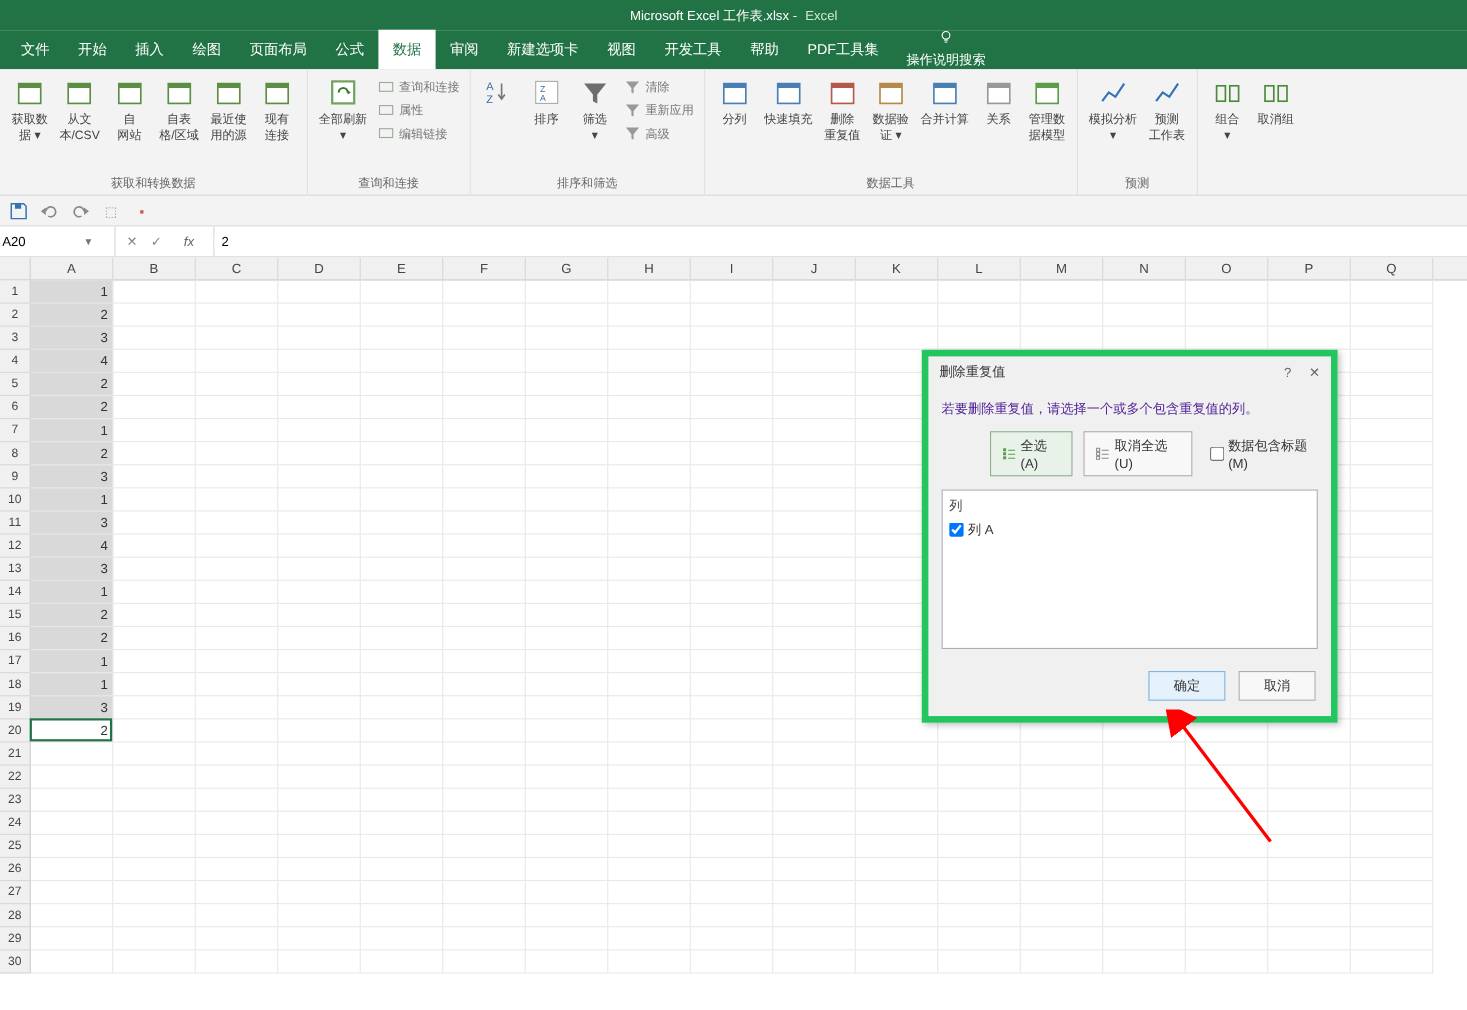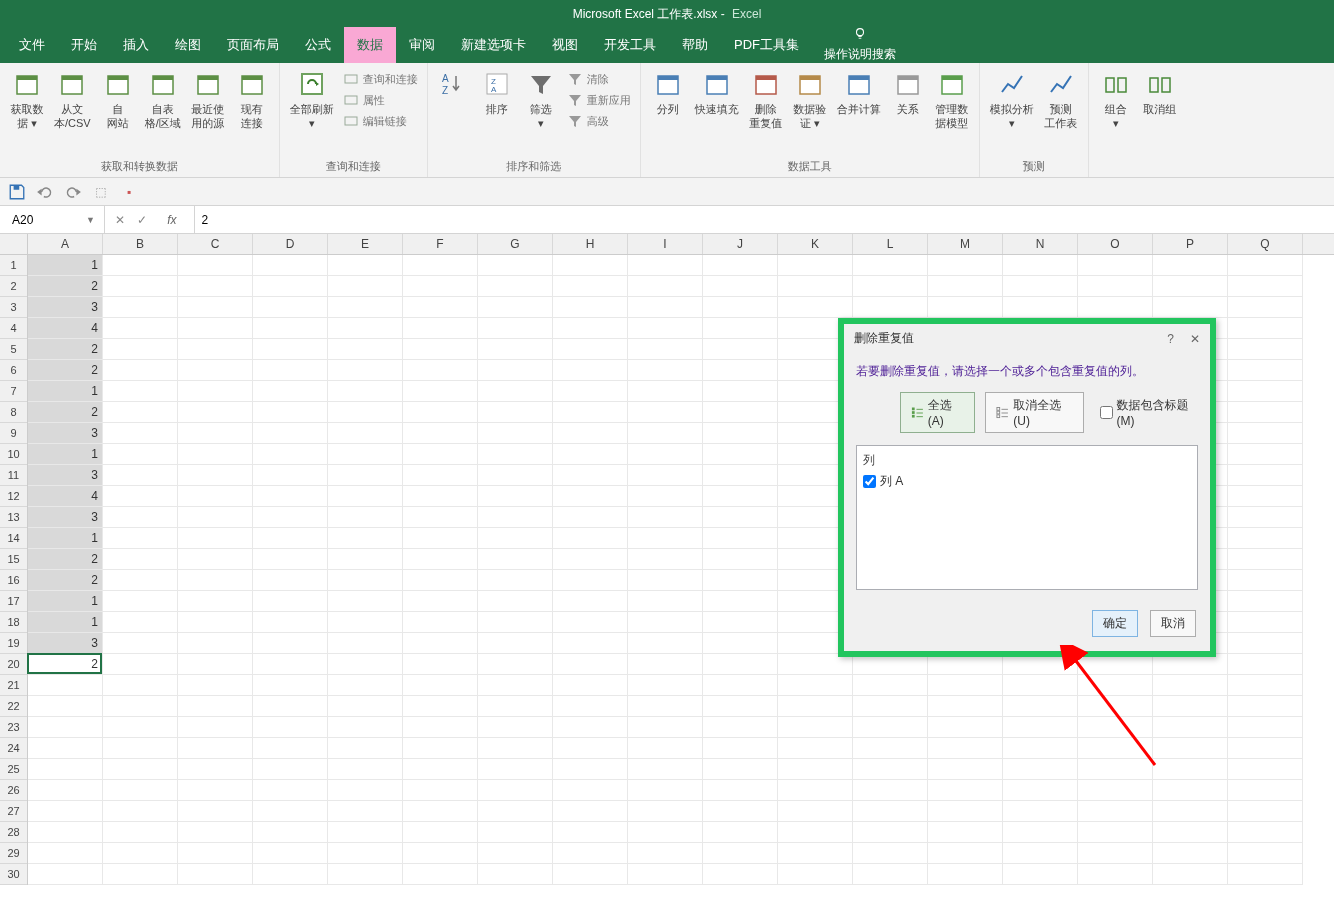--- a/index.html
+++ b/index.html
@@ -5,21 +5,21 @@
 * { margin: 0; padding: 0; box-sizing: border-box; font-family: "Microsoft YaHei", "Segoe UI", sans-serif; }
 body { width: 1334px; height: 918px; overflow: hidden; background: #fff; font-size: 12px; color: #333; position: relative; }
 
 
 .titlebar { height: 28px; background: #217346; color: #fff; display: flex; align-items: center; justify-content: center; font-size: 12px; }
 .titlebar .app { color: #cde8d8; margin-left: 4px; }
 
 
 .ribbon-tabs { height: 35px; background: #217346; display: flex; align-items: flex-end; padding-left: 6px; }
 .ribbon-tab { color: #fff; padding: 9px 13px; cursor: pointer; font-size: 13px; }
-.ribbon-tab.active { background: #f9a8d4; color: #217346; }
+.ribbon-tab.active { background: #ffffff; color: #217346; }
 .tell-me { display: flex; align-items: center; color: #fff; padding: 0 12px; font-size: 12px; gap: 6px; flex-direction: column; }
 .bulb { width: 14px; height: 14px; }
 
 
 .ribbon { height: 115px; background: #f3f3f3; border-bottom: 1px solid #d4d4d4; display: flex; }
 .ribbon-group { border-right: 1px solid #e1e1e1; display: flex; flex-direction: column; padding: 3px 6px 0; }
 .group-body { flex: 1; display: flex; align-items: flex-start; gap: 2px; }
 .group-label { font-size: 11px; color: #666; text-align: center; padding: 2px 0 3px; }
 .big-btn { display: flex; flex-direction: column; align-items: center; gap: 2px; padding: 2px 4px; min-width: 42px; cursor: pointer; }
 .big-btn .icon { width: 32px; height: 32px; display:flex; align-items:center; justify-content:center; }
@@ -27,21 +27,21 @@
 .small-stack { display: flex; flex-direction: column; gap: 3px; padding-top: 4px; }
 .small-btn { display: flex; align-items: center; gap: 4px; padding: 1px 3px; font-size: 11px; color: #777; cursor: pointer; }
 .small-btn .sicon { width: 16px; height: 16px; display:flex; align-items:center; justify-content:center; }
 
 
 .qat { height: 28px; background: #f3f3f3; border-bottom: 1px solid #d4d4d4; display: flex; align-items: center; padding-left: 8px; gap: 10px; }
 .qat-btn { width: 18px; height: 18px; cursor: pointer; display:flex; align-items:center; justify-content:center; color:#666; }
 
 
 .formula-bar { height: 28px; border-bottom: 1px solid #d4d4d4; display: flex; align-items: center; background:#fff; }
-.name-box { width: 105px; border-right: 1px solid #d4d4d4; height: 100%; display: flex; align-items: center; padding: 0 12px; font-size: 12px; gap:4px;}
+.name-box { width: 105px; border-right: 1px solid #d4d4d4; height: 100%; display: flex; align-items: center; padding: 0 2px; font-size: 12px; gap:4px;}
 .name-box input { border: none; width: 70px; font-size:12px; outline:none; }
 .name-box .dd { color:#777; font-size:9px; }
 .fx-btns { display: flex; align-items: center; gap: 12px; padding: 0 10px; color: #888; border-right: 1px solid #d4d4d4; height:100%; }
 .fx-btns span { cursor:pointer; }
 .fx-label { font-style: italic; color: #666; padding: 0 8px; }
 .formula-input { flex: 1; padding: 0 6px; font-size: 12px; border:none; outline:none; }
 
 
 .grid-container { position: relative; height: calc(918px - 28px - 35px - 115px - 28px - 28px); overflow:hidden; }
 .corner { position:absolute; left:0; top:0; width:28px; height:21px; background:#f0f0f0; border-right:1px solid #ccc; border-bottom:1px solid #ccc; }
@@ -63,21 +63,21 @@
 .dialog-body { padding:10px 12px; }
 .dialog-body .msg { margin-bottom:12px; color:#4c1d95; }
 .dialog-btns-row { display:flex; align-items:center; gap:10px; margin-bottom:12px;margin-left:44px; }
 .dlg-btn { border:1px solid #adadad; background:#f8f8f8; padding:4px 10px; cursor:pointer; display:flex; align-items:center; gap:4px; font-size:12px; }
 .dlg-btn.primary { border-color:#8faf8f; background:#e8f2e8; }
 .dlg-chk { display:flex; align-items:center; gap:4px; margin-left:6px; }
 .dialog-list { border:1px solid #abadb3; background:#fff; height:145px; padding:6px; }
 .dialog-list .list-header { color:#444; margin-bottom:4px; }
 .dialog-list .list-item { display:flex; align-items:center; gap:4px; }
 .dialog-footer { display:flex; justify-content:flex-end; gap:12px; padding:10px 14px 14px; }
-.dlg-foot-btn { width:46px; padding:4px 0; text-align:center; border:1px solid #adadad; background:#f8f8f8; cursor:pointer; }
+.dlg-foot-btn { width:70px; padding:4px 0; text-align:center; border:1px solid #adadad; background:#f8f8f8; cursor:pointer; }
 .dlg-foot-btn.hover { background:#e5f1fb; border-color:#7eb4e2; }
 
 
 .arrow-svg { position:absolute; left:1055px; top:645px; pointer-events:none; }
 
 
 .isvg { width:100%; height:100%; }
 </style>
 </head>
 <body>

